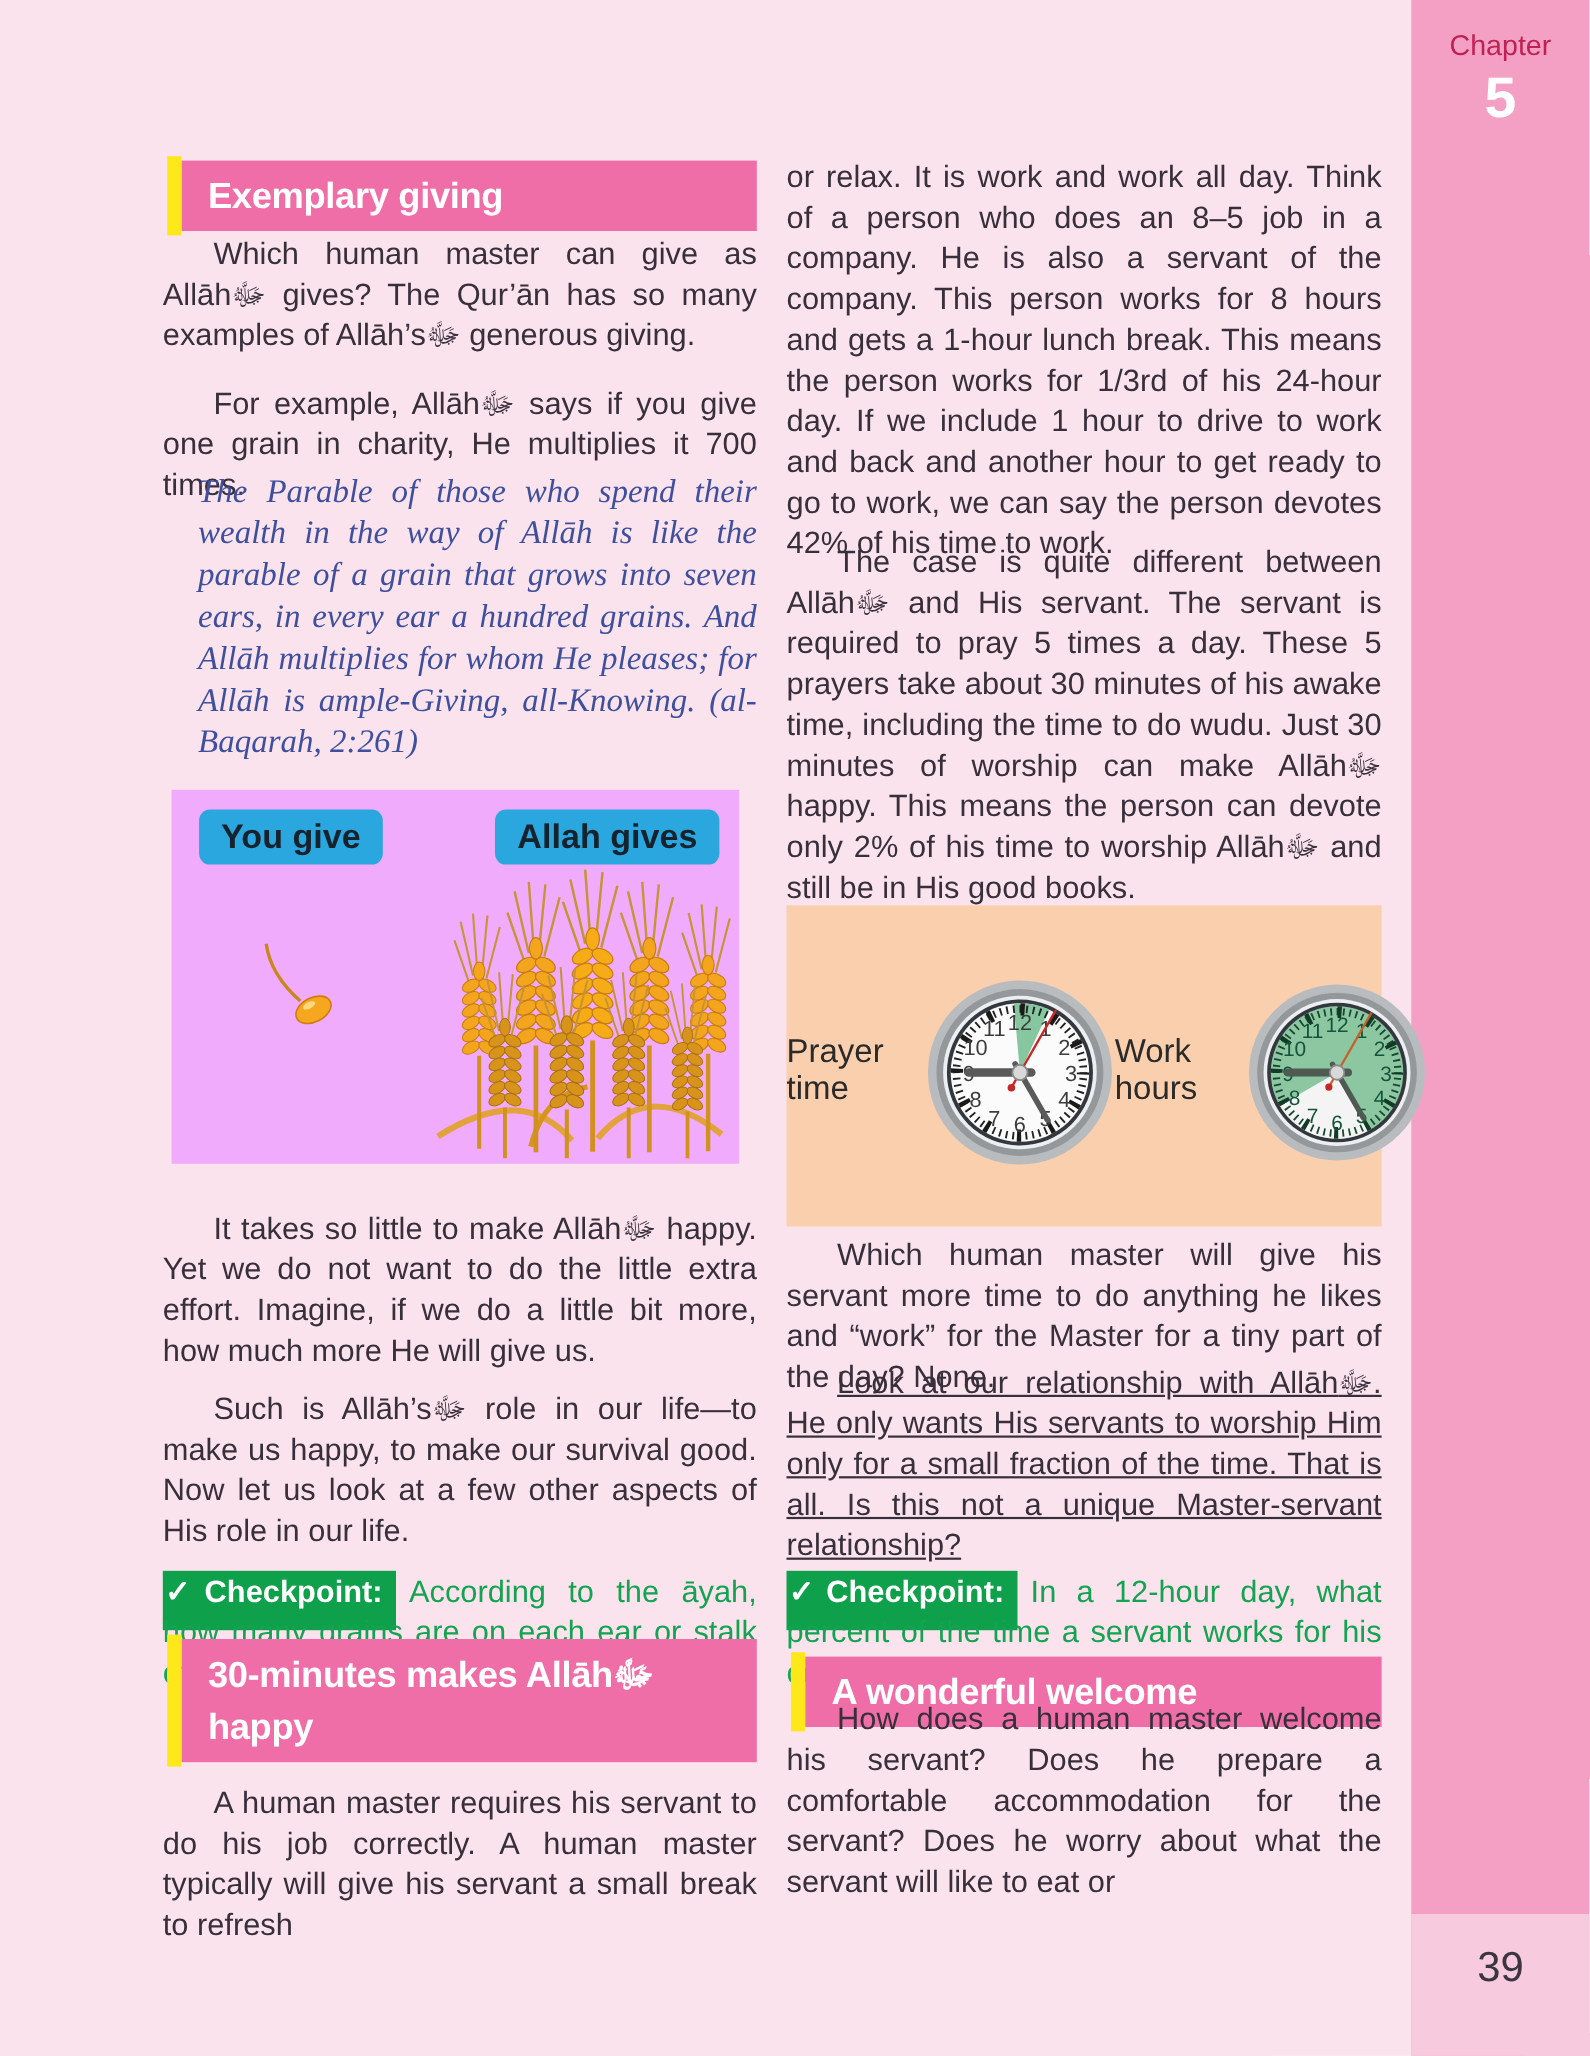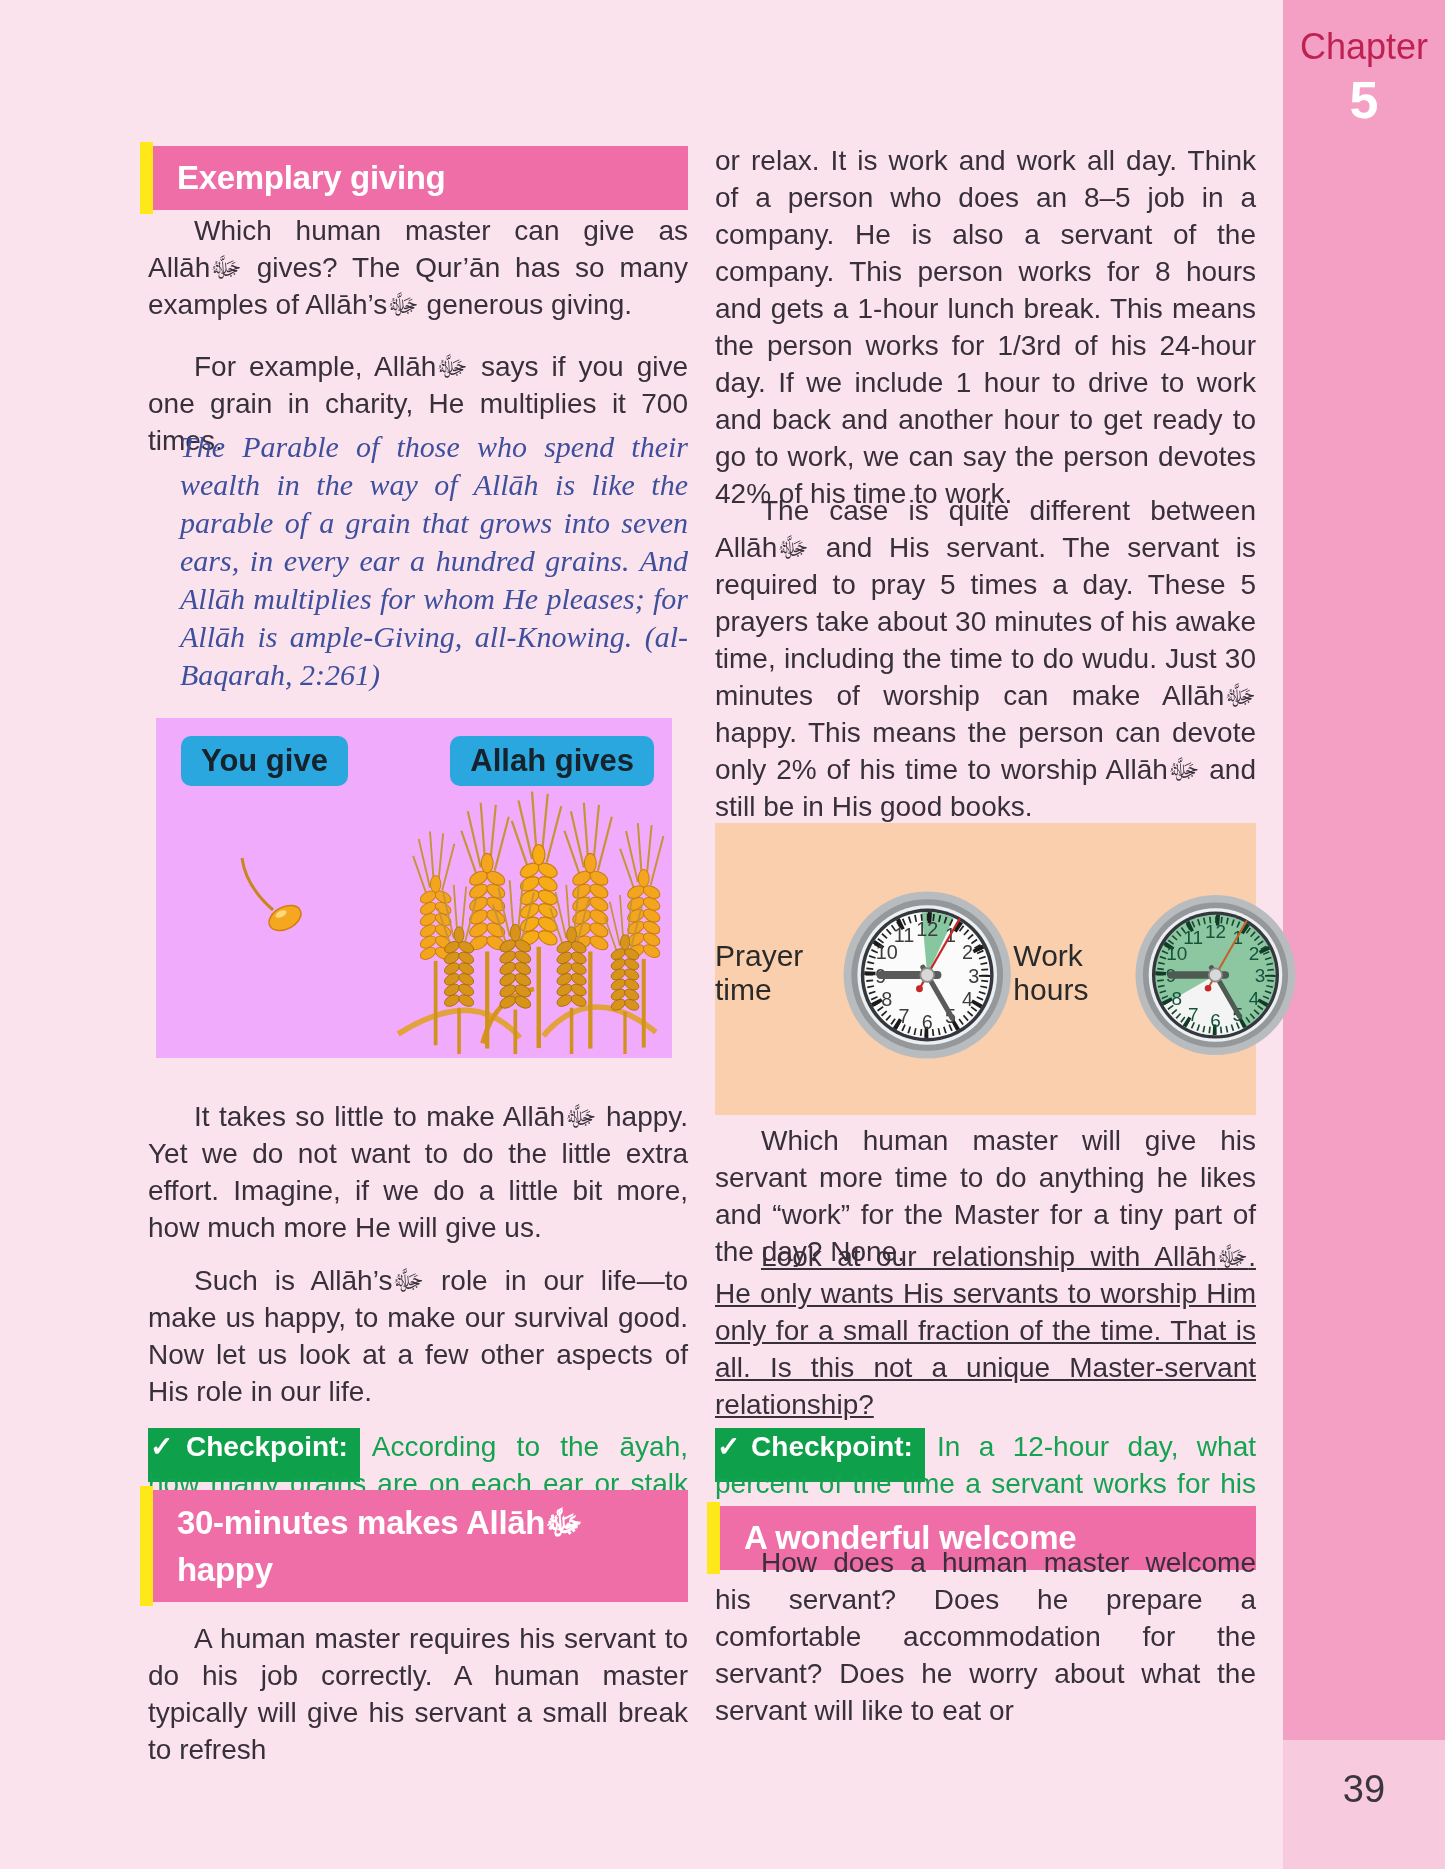--- a/index.html
+++ b/index.html
@@ -9,21 +9,21 @@
     font-family:"Liberation Sans", sans-serif;
     color:#37303b;
   }
   
   .chapter-band{
     position:absolute; top:0; right:0; width:162px; height:1869px;
     background:#f4a0c4;
   }
   .chapter-label{
     margin-top:26px; text-align:center;
-    font-size:36px; font-weight:500; color:#bf2152;
+    font-size:26px; font-weight:500; color:#bf2152;
   }
   .chapter-num{
     text-align:center; font-size:52px; font-weight:bold; color:#ffffff;
     margin-top:2px;
   }
   .page-num-block{
     position:absolute; left:0; right:0; top:1740px; bottom:0;
     background:#f8cade;
   }
   .page-num{
@@ -31,21 +31,21 @@
     font-size:38px; color:#3b3540;
   }
   
   .col{position:absolute; top:0;}
   .col-left{left:148px; width:540px; height:1869px;}
   .col-right{left:715px; width:541px; height:1869px;}
   .block{position:absolute; left:0; right:0;}
 
   
   .banner{
-    position:relative; margin-left:5px;
+    position:relative; margin-left:17px;
     background:#f06ea8; color:#fff;
     font-size:33px; font-weight:bold;
     padding:13px 10px 13px 24px;
     letter-spacing:-0.3px;
   }
   .banner:before{
     content:""; position:absolute; left:-13px; top:-4px; bottom:-4px;
     width:13px; background:#ffe81a;
   }
 

